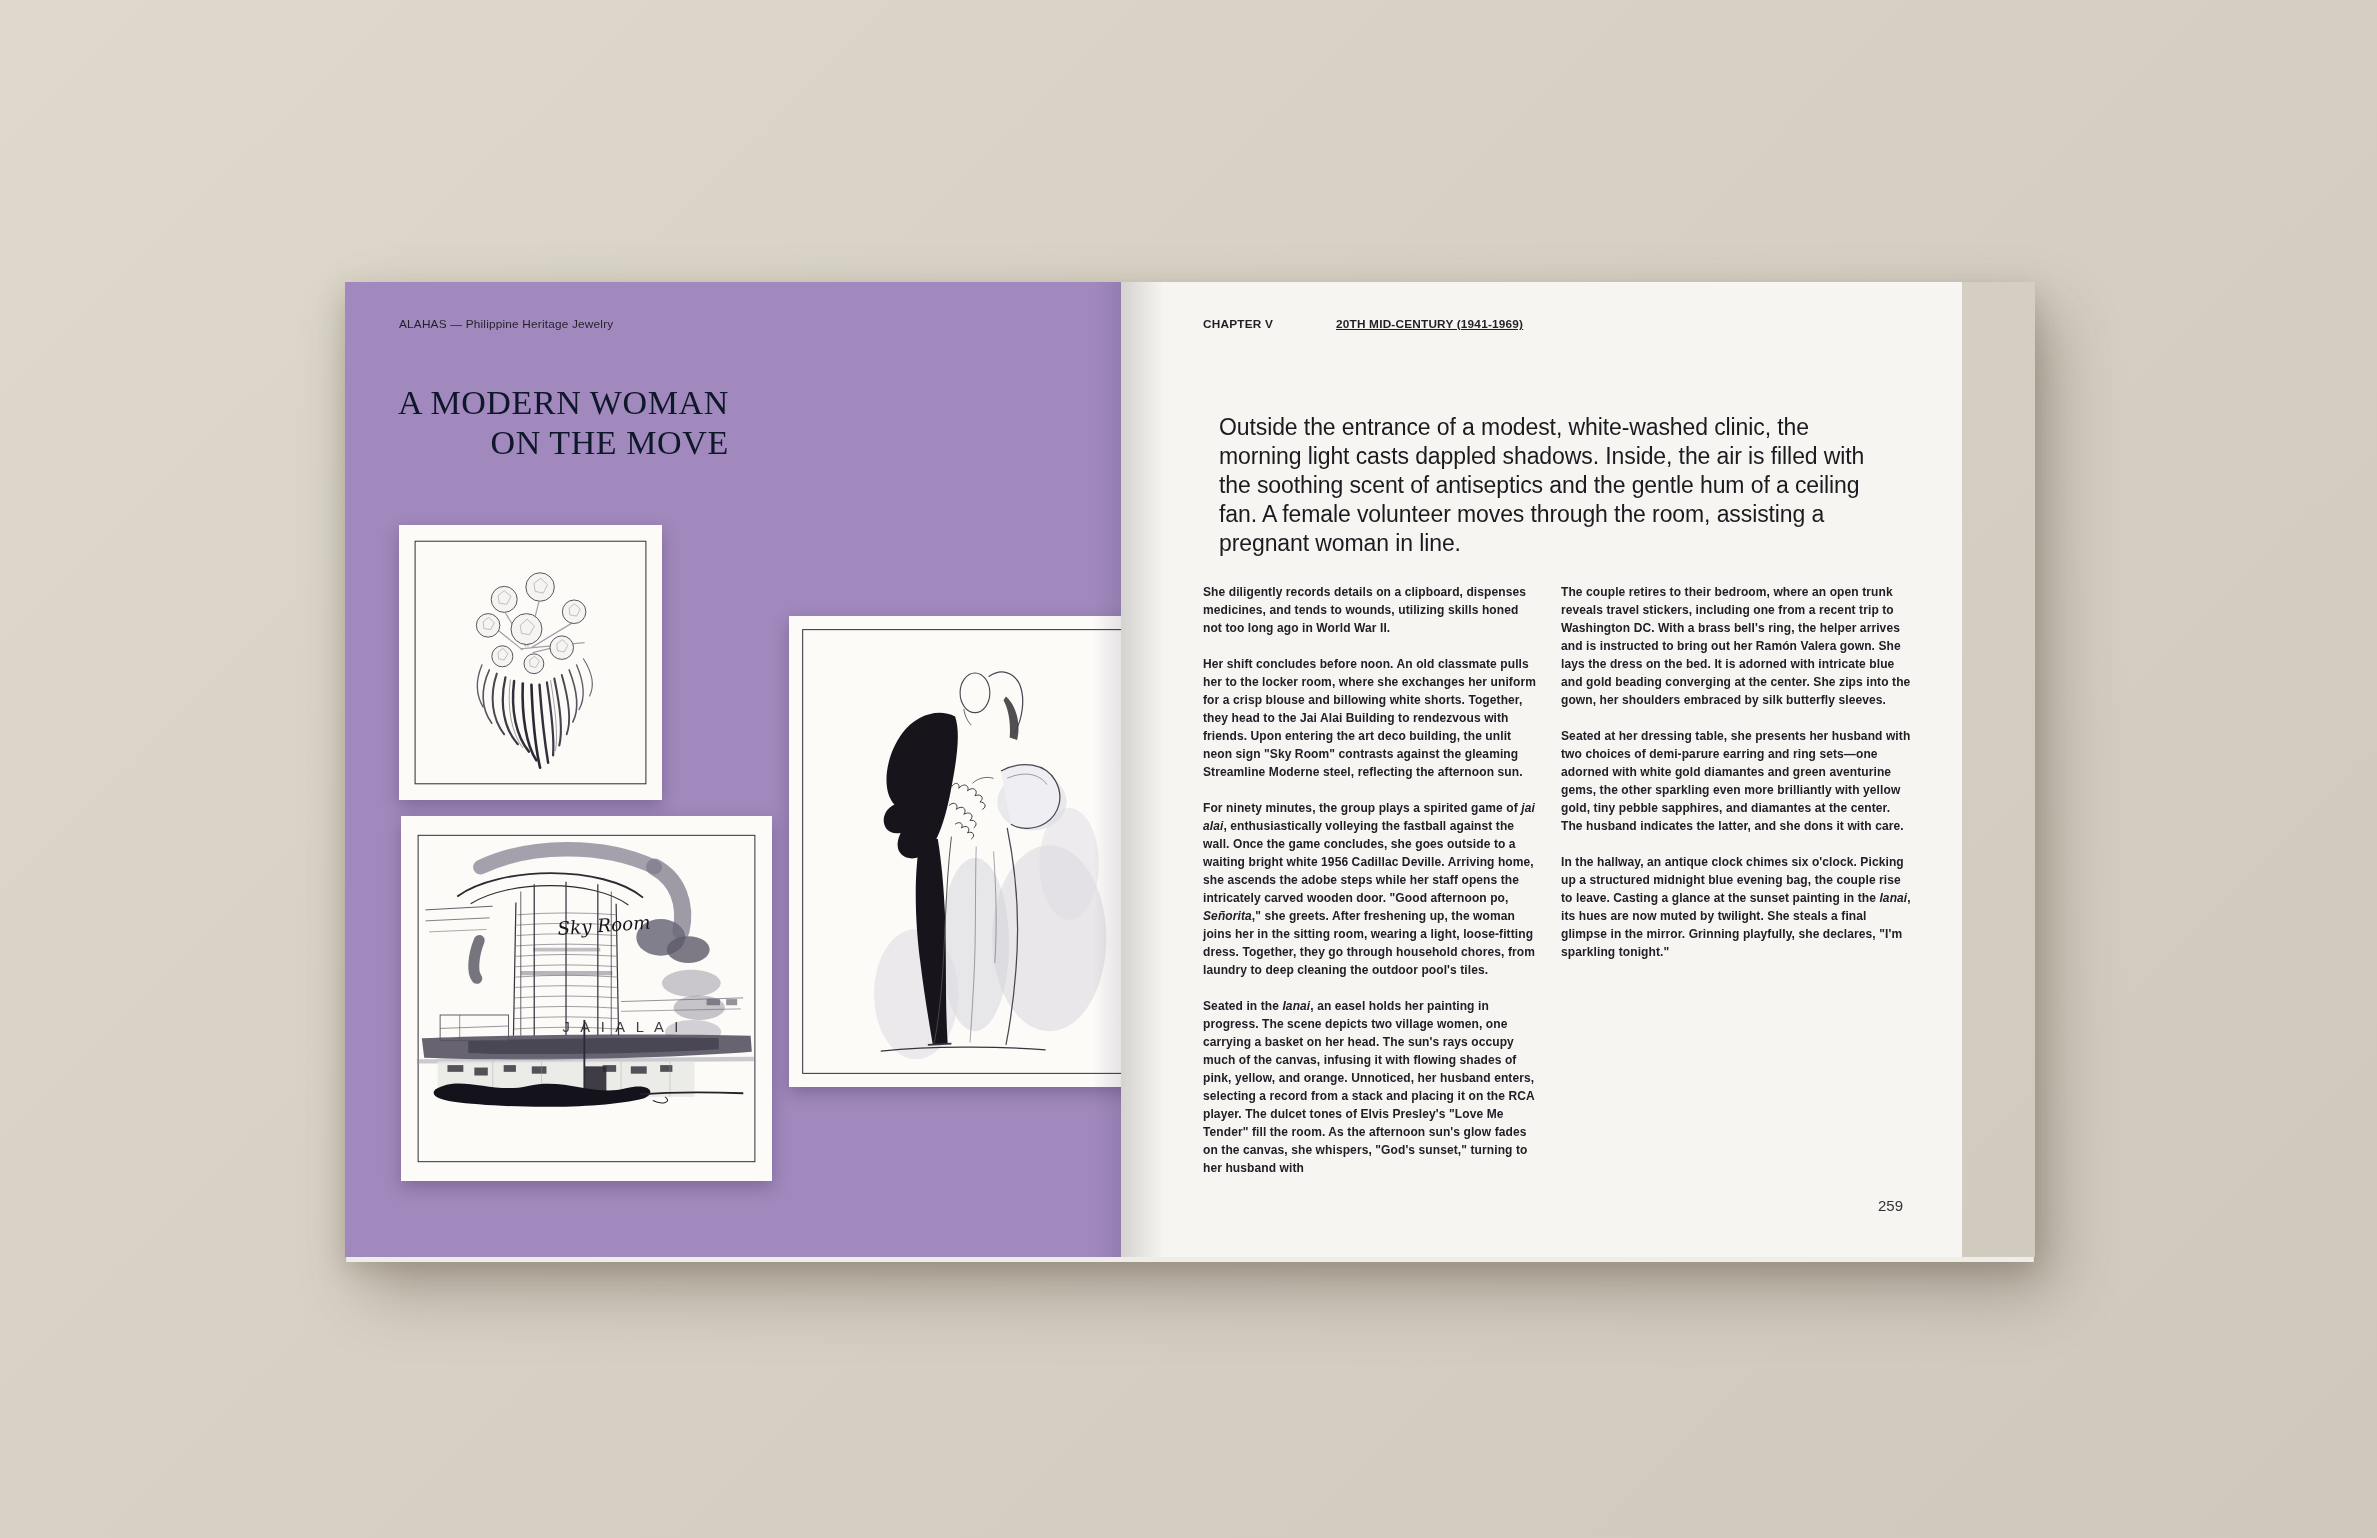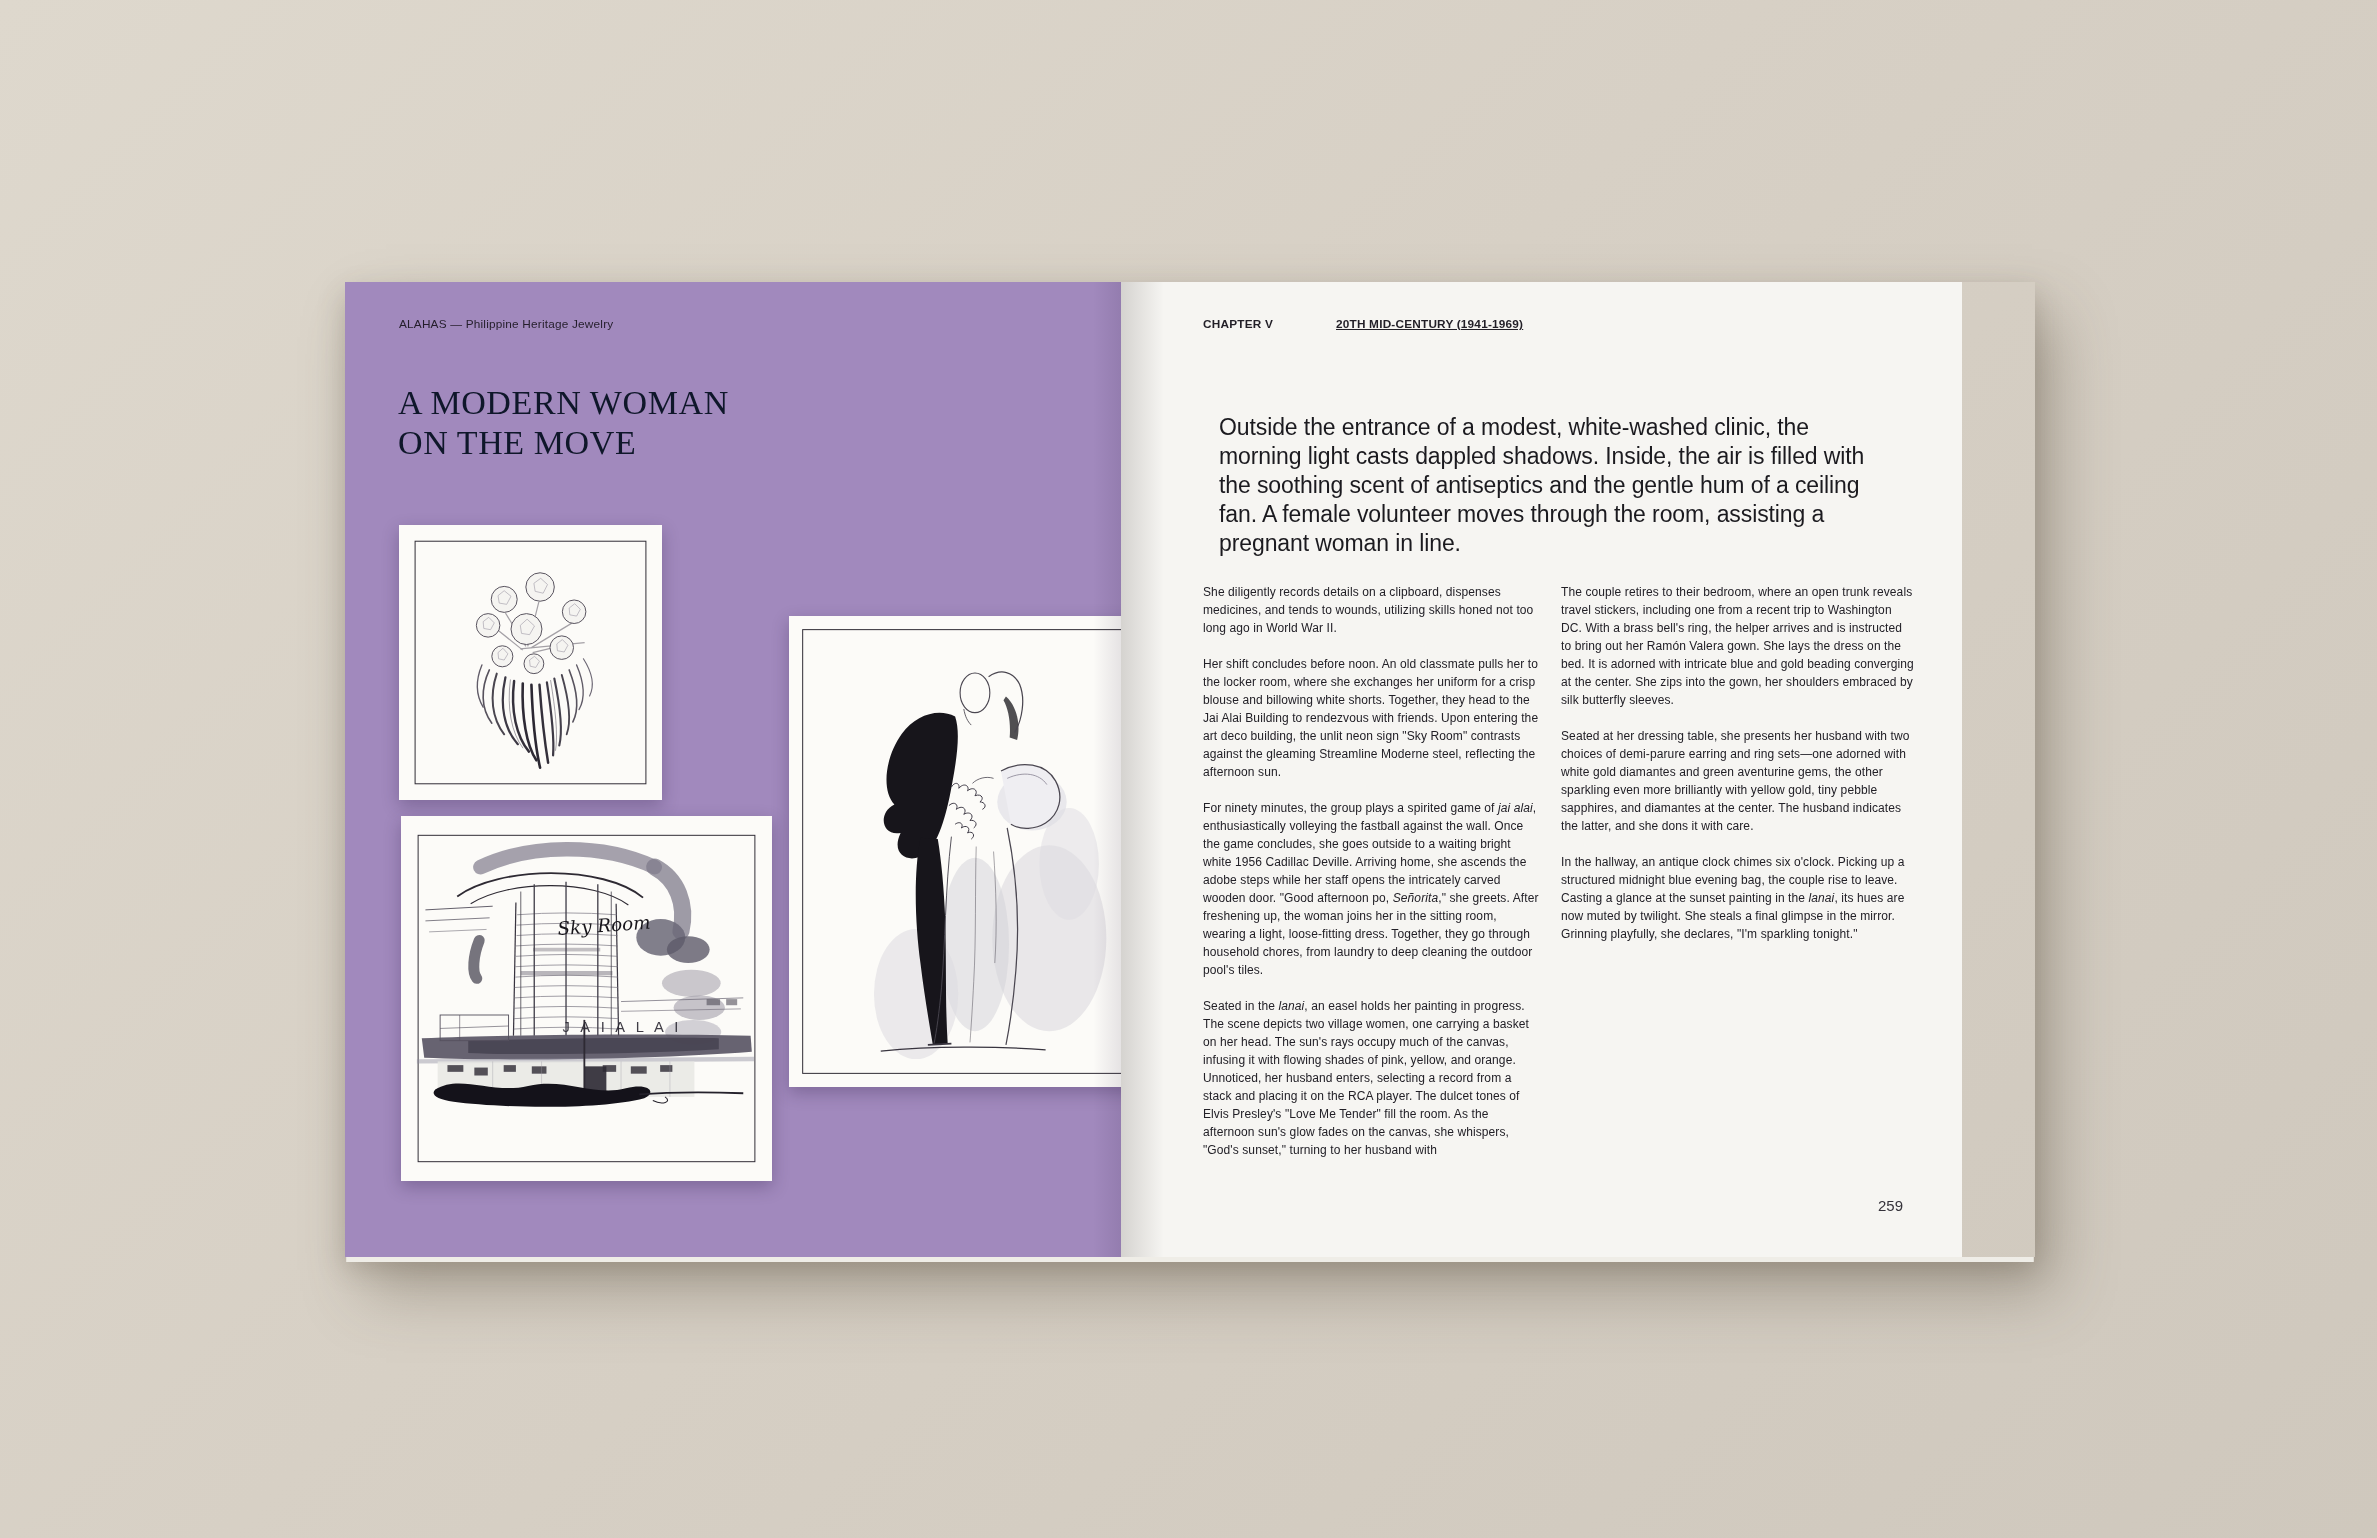--- a/index.html
+++ b/index.html
@@ -2,21 +2,21 @@
 <html style="font-size:10px"><head>
 <meta charset="utf-8">
 <style>
   html,body{margin:0;padding:0;background:#d5cec3;}
   #canvas{position:relative;width:2377px;height:1539px;overflow:hidden;
     background:linear-gradient(135deg,#ded8cd 0%,#d7d0c5 45%,#cfc8bd 100%);
     font-family:"Liberation Sans",sans-serif;color:#1e1c22;}
   .spread{position:absolute;left:345px;top:282px;width:1690px;height:975px;display:flex;
     box-shadow:0 6.2px 0 -1.2px #efede7, 18.6px 34px 59px rgba(90,78,62,.38), 0 11px 25px rgba(90,78,62,.25);}
   .page{position:relative;height:100%;overflow:hidden;}
-  .page.left{width:776px;background:#a189bd;}
+  .page.left{width:776px;background:#a189bd;text-align:right;}
   .page.left::after{content:"";position:absolute;top:0;right:0;width:28.5px;height:100%;
     background:linear-gradient(to right,rgba(0,0,0,0) 0%,rgba(30,15,50,.10) 100%);}
   .page.right{width:841px;background:#f6f5f2;}
   .page.right::before{content:"";position:absolute;top:0;left:0;width:43px;height:100%;
     background:linear-gradient(to right,rgba(40,32,28,.16),rgba(40,32,28,0));}
   .lp-header{position:absolute;left:54px;top:35px;font-size:11.8px;font-weight:400;
     letter-spacing:0.2px;color:#241e2b;}
   .lp-title{position:absolute;left:53px;top:101px;margin:0;font-family:"Liberation Serif",serif;
     font-weight:400;font-size:34px;line-height:40px;letter-spacing:0.6px;color:#0f172a;}
   .lp-title span{display:block;}
@@ -24,21 +24,21 @@
   .card svg{display:block;width:100%;height:100%;}
   .card1{left:54px;top:243px;width:263px;height:275px;}
   .card2{left:56px;top:534px;width:371px;height:365px;}
   .card3{left:444px;top:334px;width:349px;height:471px;}
   .rp-head{position:absolute;left:82px;top:35px;font-size:11.8px;font-weight:700;
     letter-spacing:0.2px;color:#221f27;}
   .rp-head .sect{position:absolute;left:133px;top:0;white-space:nowrap;font-weight:700;text-decoration:underline;}
   .intro{position:absolute;left:82px;top:115px;width:656px;margin:16px;
     font-size:23px;line-height:29px;letter-spacing:-0.1px;color:#1b1a1f;}
   .cols{position:absolute;left:82px;top:301px;display:flex;gap:22px;}
-  .col{font-size:12px;line-height:18px;letter-spacing:0.1px;color:#222027;}
+  .col{font-size:12px;line-height:18px;letter-spacing:0.1px;color:#222027;font-weight:bold;}
   .col p{margin:0 0 18px 0;}
   .colL{width:336px;}
   .colR{width:354px;}
   .pagenum{position:absolute;right:59px;top:915px;font-size:15px;color:#35323a;}
   em{font-style:italic;}
 </style>
 </head>
 <body>
 
 <div id="canvas">

